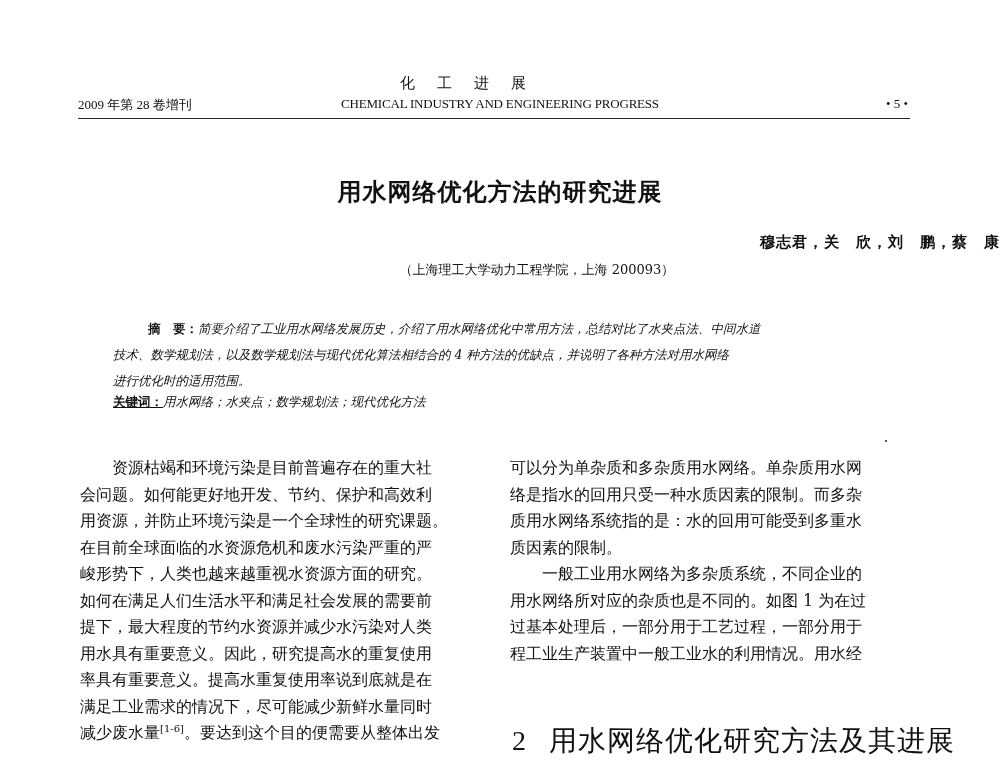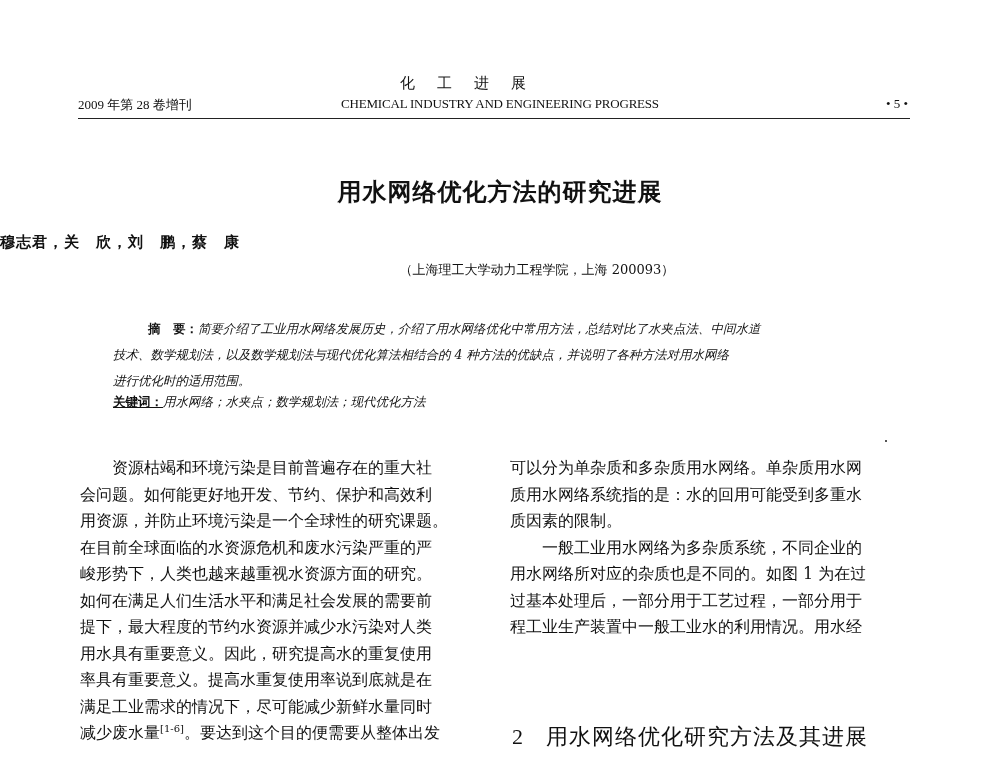--- a/index.html
+++ b/index.html
@@ -13,36 +13,36 @@
     left: 0; width: 926px; top: 74px; text-align: center;
     font-size: 15px; letter-spacing: 22px; text-indent: 22px;
   }
   .hdr-left { left: 78px; top: 96px; font-size: 13px; font-family: "Liberation Serif", serif; }
   .hdr-center { left: 0; width: 1000px; top: 96px; text-align: center; font-size: 13px;
     font-family: "Liberation Serif", serif; letter-spacing: -0.2px; }
   .hdr-right { right: 92px; top: 96px; font-size: 13px; font-family: "Liberation Serif", serif; }
   .hdr-rule { left: 78px; top: 118px; width: 832px; height: 0; border-top: 1.5px solid #222; }
   .title { left: 0; width: 1000px; top: 176px; text-align: center; font-size: 24px;
     font-weight: bold; font-family: "DejaVu Sans", sans-serif; letter-spacing: 1px; }
-  .authors { left: 0; width: 1000px; top: 233px; text-align: left; font-size: 15px;
+  .authors { left: 0; width: 1000px; top: 233px; text-align: right; font-size: 15px;
     font-weight: bold; letter-spacing: 1px; }
   .affil { left: 0; width: 1000px; top: 261px; text-align: center; font-size: 13px; padding-left: 37px; }
   .abstract { left: 113px; top: 316px; width: 780px; font-size: 12.5px; line-height: 26px; }
   .abstract .line { display: block; white-space: nowrap; font-style: italic; }
   .abstract .lbl { font-weight: bold; font-style: normal; margin-left: 35px; }
   .keywords { left: 113px; top: 394px; font-size: 12.5px; font-style: italic; }
   .keywords .lbl { font-weight: bold; font-style: normal; text-decoration: underline; }
   .stray-dot { left: 885px; top: 440px; width: 2px; height: 2px; background: #555; }
   .col { position: absolute; top: 455px; font-size: 16px; line-height: 26.5px; }
   .col-left { left: 80px; width: 392px; }
   .col-right { left: 510px; width: 400px; }
   .col .ln { display: block; white-space: nowrap; }
   .col .indent { padding-left: 32px; }
   sup { font-size: 10px; vertical-align: super; line-height: 0; }
-  .section-heading { left: 512px; top: 722px; font-size: 22px; font-family: "DejaVu Sans", sans-serif;
+  .section-heading { left: 512px; top: 722px; font-size: 28px; font-family: "DejaVu Sans", sans-serif;
     letter-spacing: 1px; }
   .section-heading .num { margin-right: 22px; font-family: "Liberation Serif", serif; }
 </style>
 </head>
 <body>
 
 <div class="abs journal-cn">化工进展</div>
 <div class="abs hdr-left">2009 年第 28 卷增刊</div>
 <div class="abs hdr-center">CHEMICAL INDUSTRY AND ENGINEERING PROGRESS</div>
 <div class="abs hdr-right">• 5 •</div>
@@ -71,20 +71,21 @@
   <span class="ln">如何在满足人们生活水平和满足社会发展的需要前</span>
   <span class="ln">提下，最大程度的节约水资源并减少水污染对人类</span>
   <span class="ln">用水具有重要意义。因此，研究提高水的重复使用</span>
   <span class="ln">率具有重要意义。提高水重复使用率说到底就是在</span>
   <span class="ln">满足工业需求的情况下，尽可能减少新鲜水量同时</span>
   <span class="ln"><span>减少废水量</span><sup>[1-6]</sup><span>。要达到这个目的便需要从整体出发</span></span>
 </div>
 
 <div class="col col-right">
   <span class="ln">可以分为单杂质和多杂质用水网络。单杂质用水网</span>
+  <span class="ln">络是指水的回用只受一种水质因素的限制。而多杂</span>
   <span class="ln">质用水网络系统指的是：水的回用可能受到多重水</span>
   <span class="ln">质因素的限制。</span>
   <span class="ln indent">一般工业用水网络为多杂质系统，不同企业的</span>
   <span class="ln">用水网络所对应的杂质也是不同的。如图 1 为在过</span>
   <span class="ln">过基本处理后，一部分用于工艺过程，一部分用于</span>
   <span class="ln">程工业生产装置中一般工业水的利用情况。用水经</span>
 </div>
 
 <div class="abs section-heading">
   <span class="num">2</span><span>用水网络优化研究方法及其进展</span>

